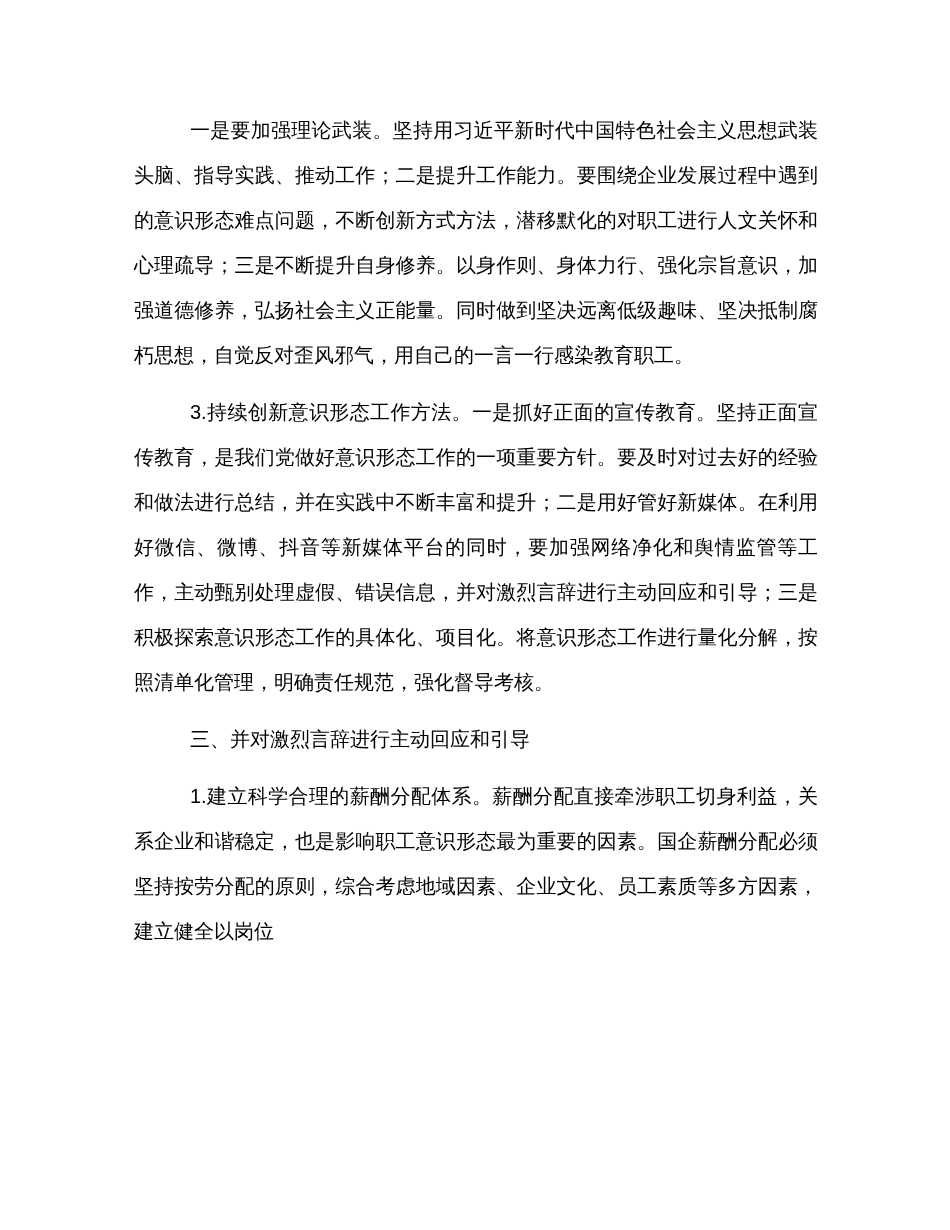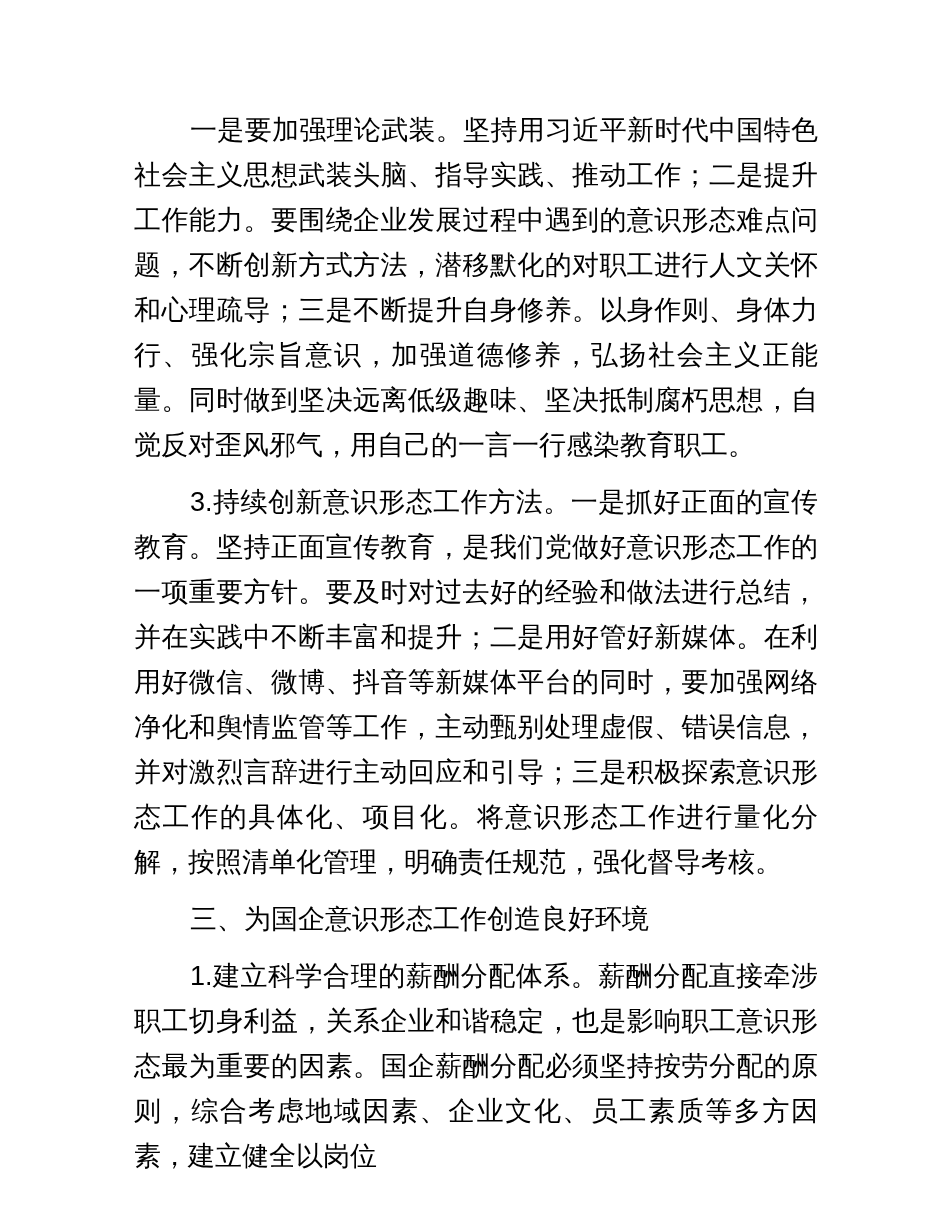--- a/index.html
+++ b/index.html
@@ -20,21 +20,21 @@
 
   .doc-body {
     position: absolute;
     left: 134px;
     top: 108px;
     width: 684px;
   }
 
   .para {
     font-family: "Liberation Sans", "DejaVu Sans", sans-serif;
-    font-size: 27px;
+    font-size: 20px;
     line-height: 45px;
     color: #000000;
     text-align: justify;
     text-justify: inter-character;
     text-align-last: left;
     letter-spacing: 0px;
     margin: 0;
     padding: 0;
     word-break: break-all;
     white-space: normal;
@@ -57,18 +57,18 @@
 </head>
 <body>
 
 <div class="page">
   <div class="doc-body">
 
     <p class="para indent">一是要加强理论武装。坚持用习近平新时代中国特色社会主义思想武装头脑、指导实践、推动工作；二是提升工作能力。要围绕企业发展过程中遇到的意识形态难点问题，不断创新方式方法，潜移默化的对职工进行人文关怀和心理疏导；三是不断提升自身修养。以身作则、身体力行、强化宗旨意识，加强道德修养，弘扬社会主义正能量。同时做到坚决远离低级趣味、坚决抵制腐朽思想，自觉反对歪风邪气，用自己的一言一行感染教育职工。</p>
 
     <p class="para indent">3.持续创新意识形态工作方法。一是抓好正面的宣传教育。坚持正面宣传教育，是我们党做好意识形态工作的一项重要方针。要及时对过去好的经验和做法进行总结，并在实践中不断丰富和提升；二是用好管好新媒体。在利用好微信、微博、抖音等新媒体平台的同时，要加强网络净化和舆情监管等工作，主动甄别处理虚假、错误信息，并对激烈言辞进行主动回应和引导；三是积极探索意识形态工作的具体化、项目化。将意识形态工作进行量化分解，按照清单化管理，明确责任规范，强化督导考核。</p>
 
-    <p class="para heading">三、为国企意识形态工作创造良好环境</p>
+    <p class="para heading">三、并对激烈言辞进行主动回应和引导</p>
 
     <p class="para indent">1.建立科学合理的薪酬分配体系。薪酬分配直接牵涉职工切身利益，关系企业和谐稳定，也是影响职工意识形态最为重要的因素。国企薪酬分配必须坚持按劳分配的原则，综合考虑地域因素、企业文化、员工素质等多方因素，建立健全以岗位</p>
 
   </div>
 </div>
 
 </body></html>

